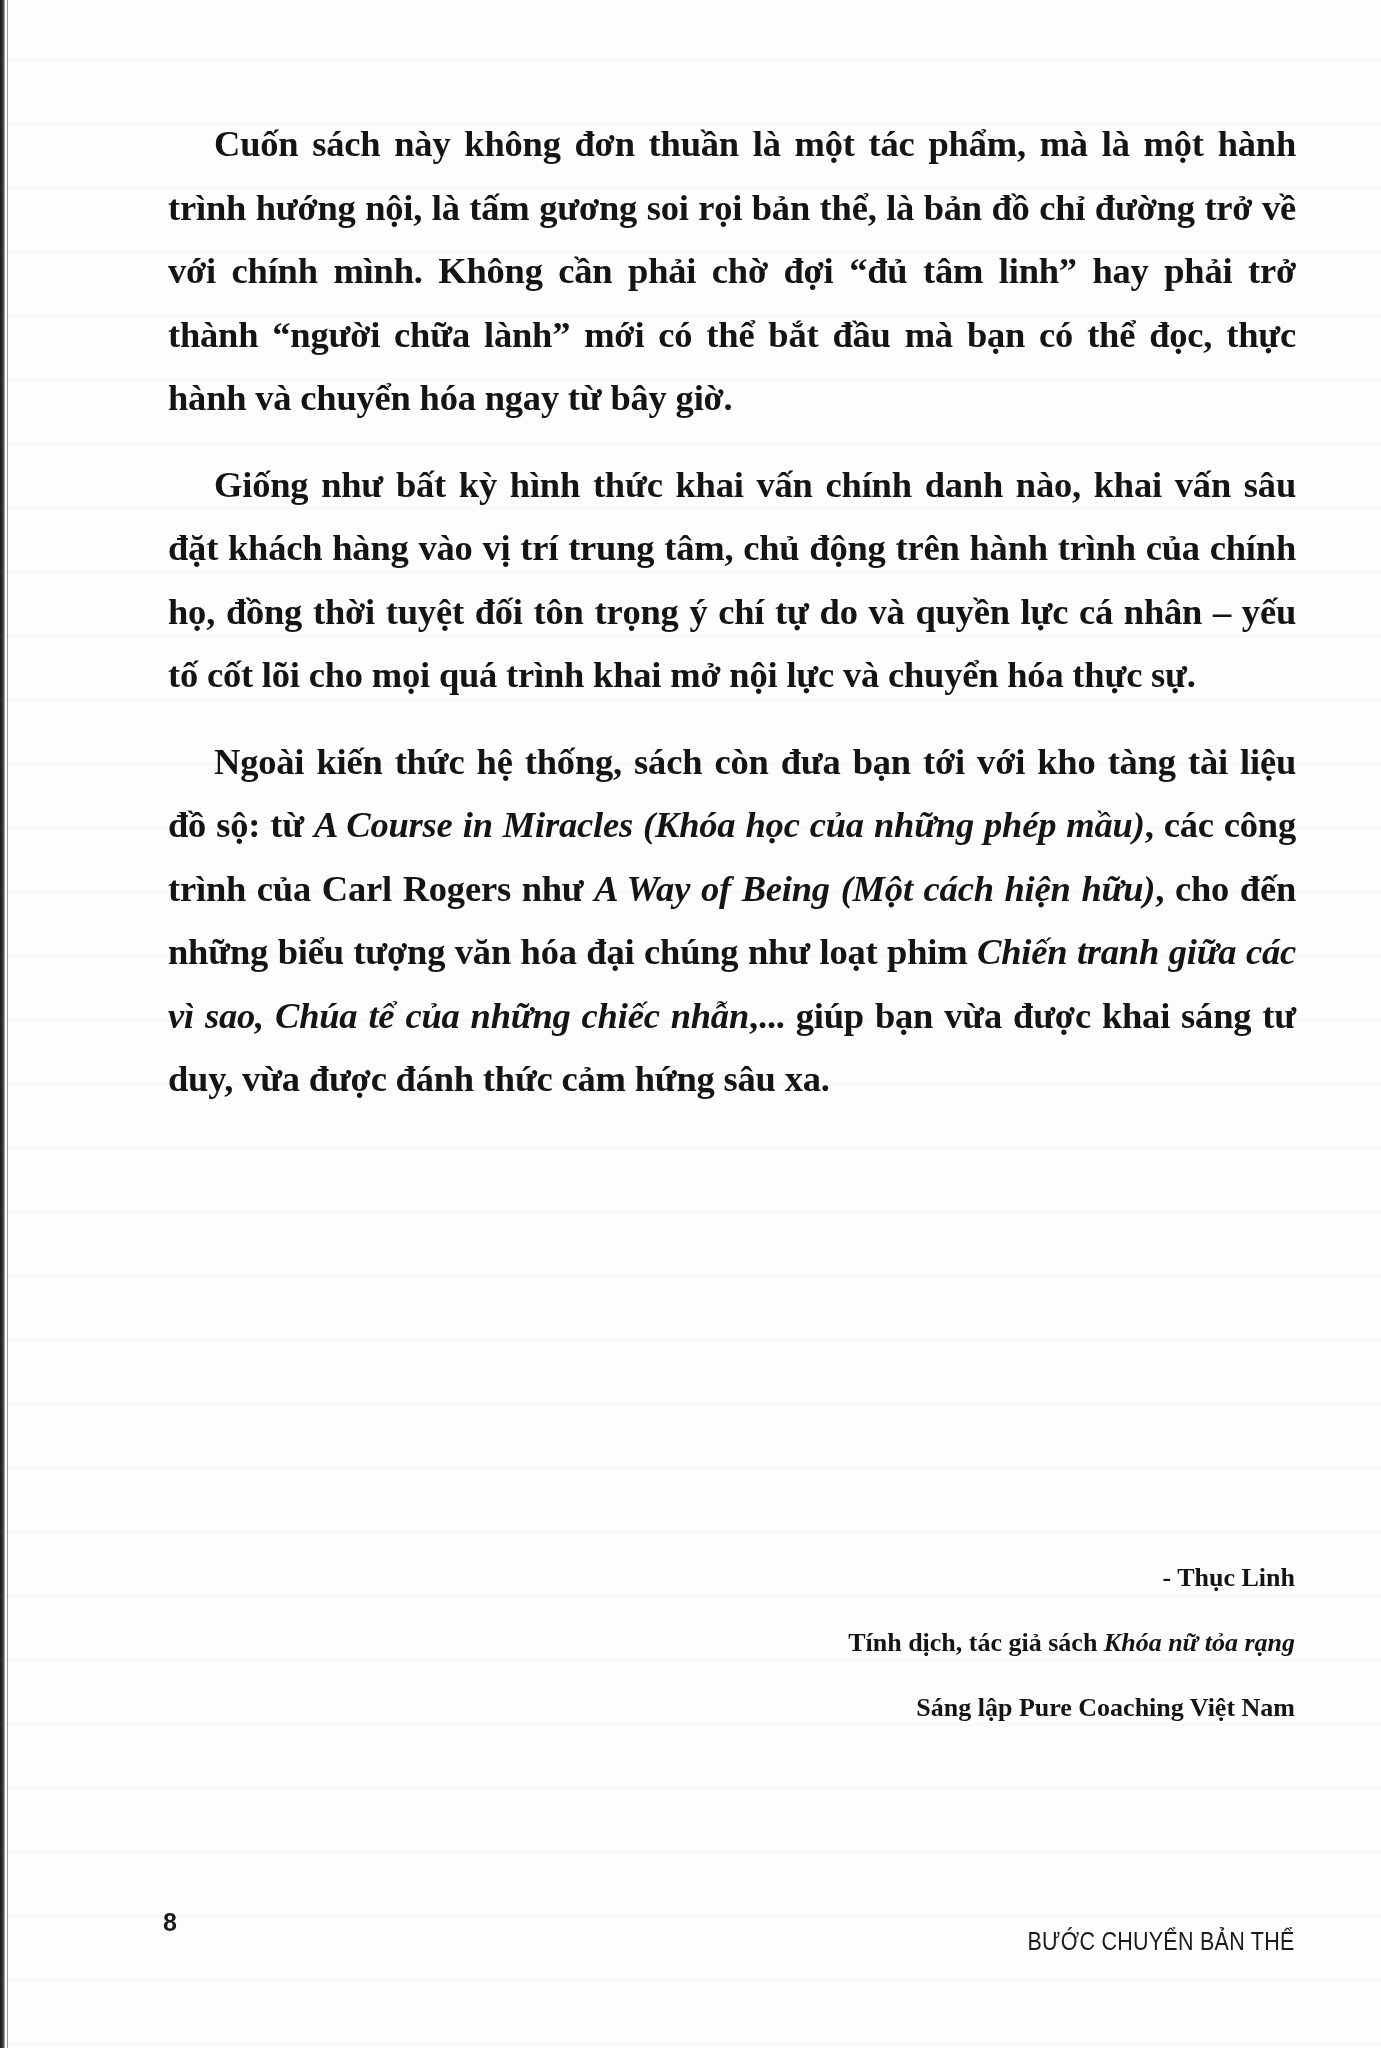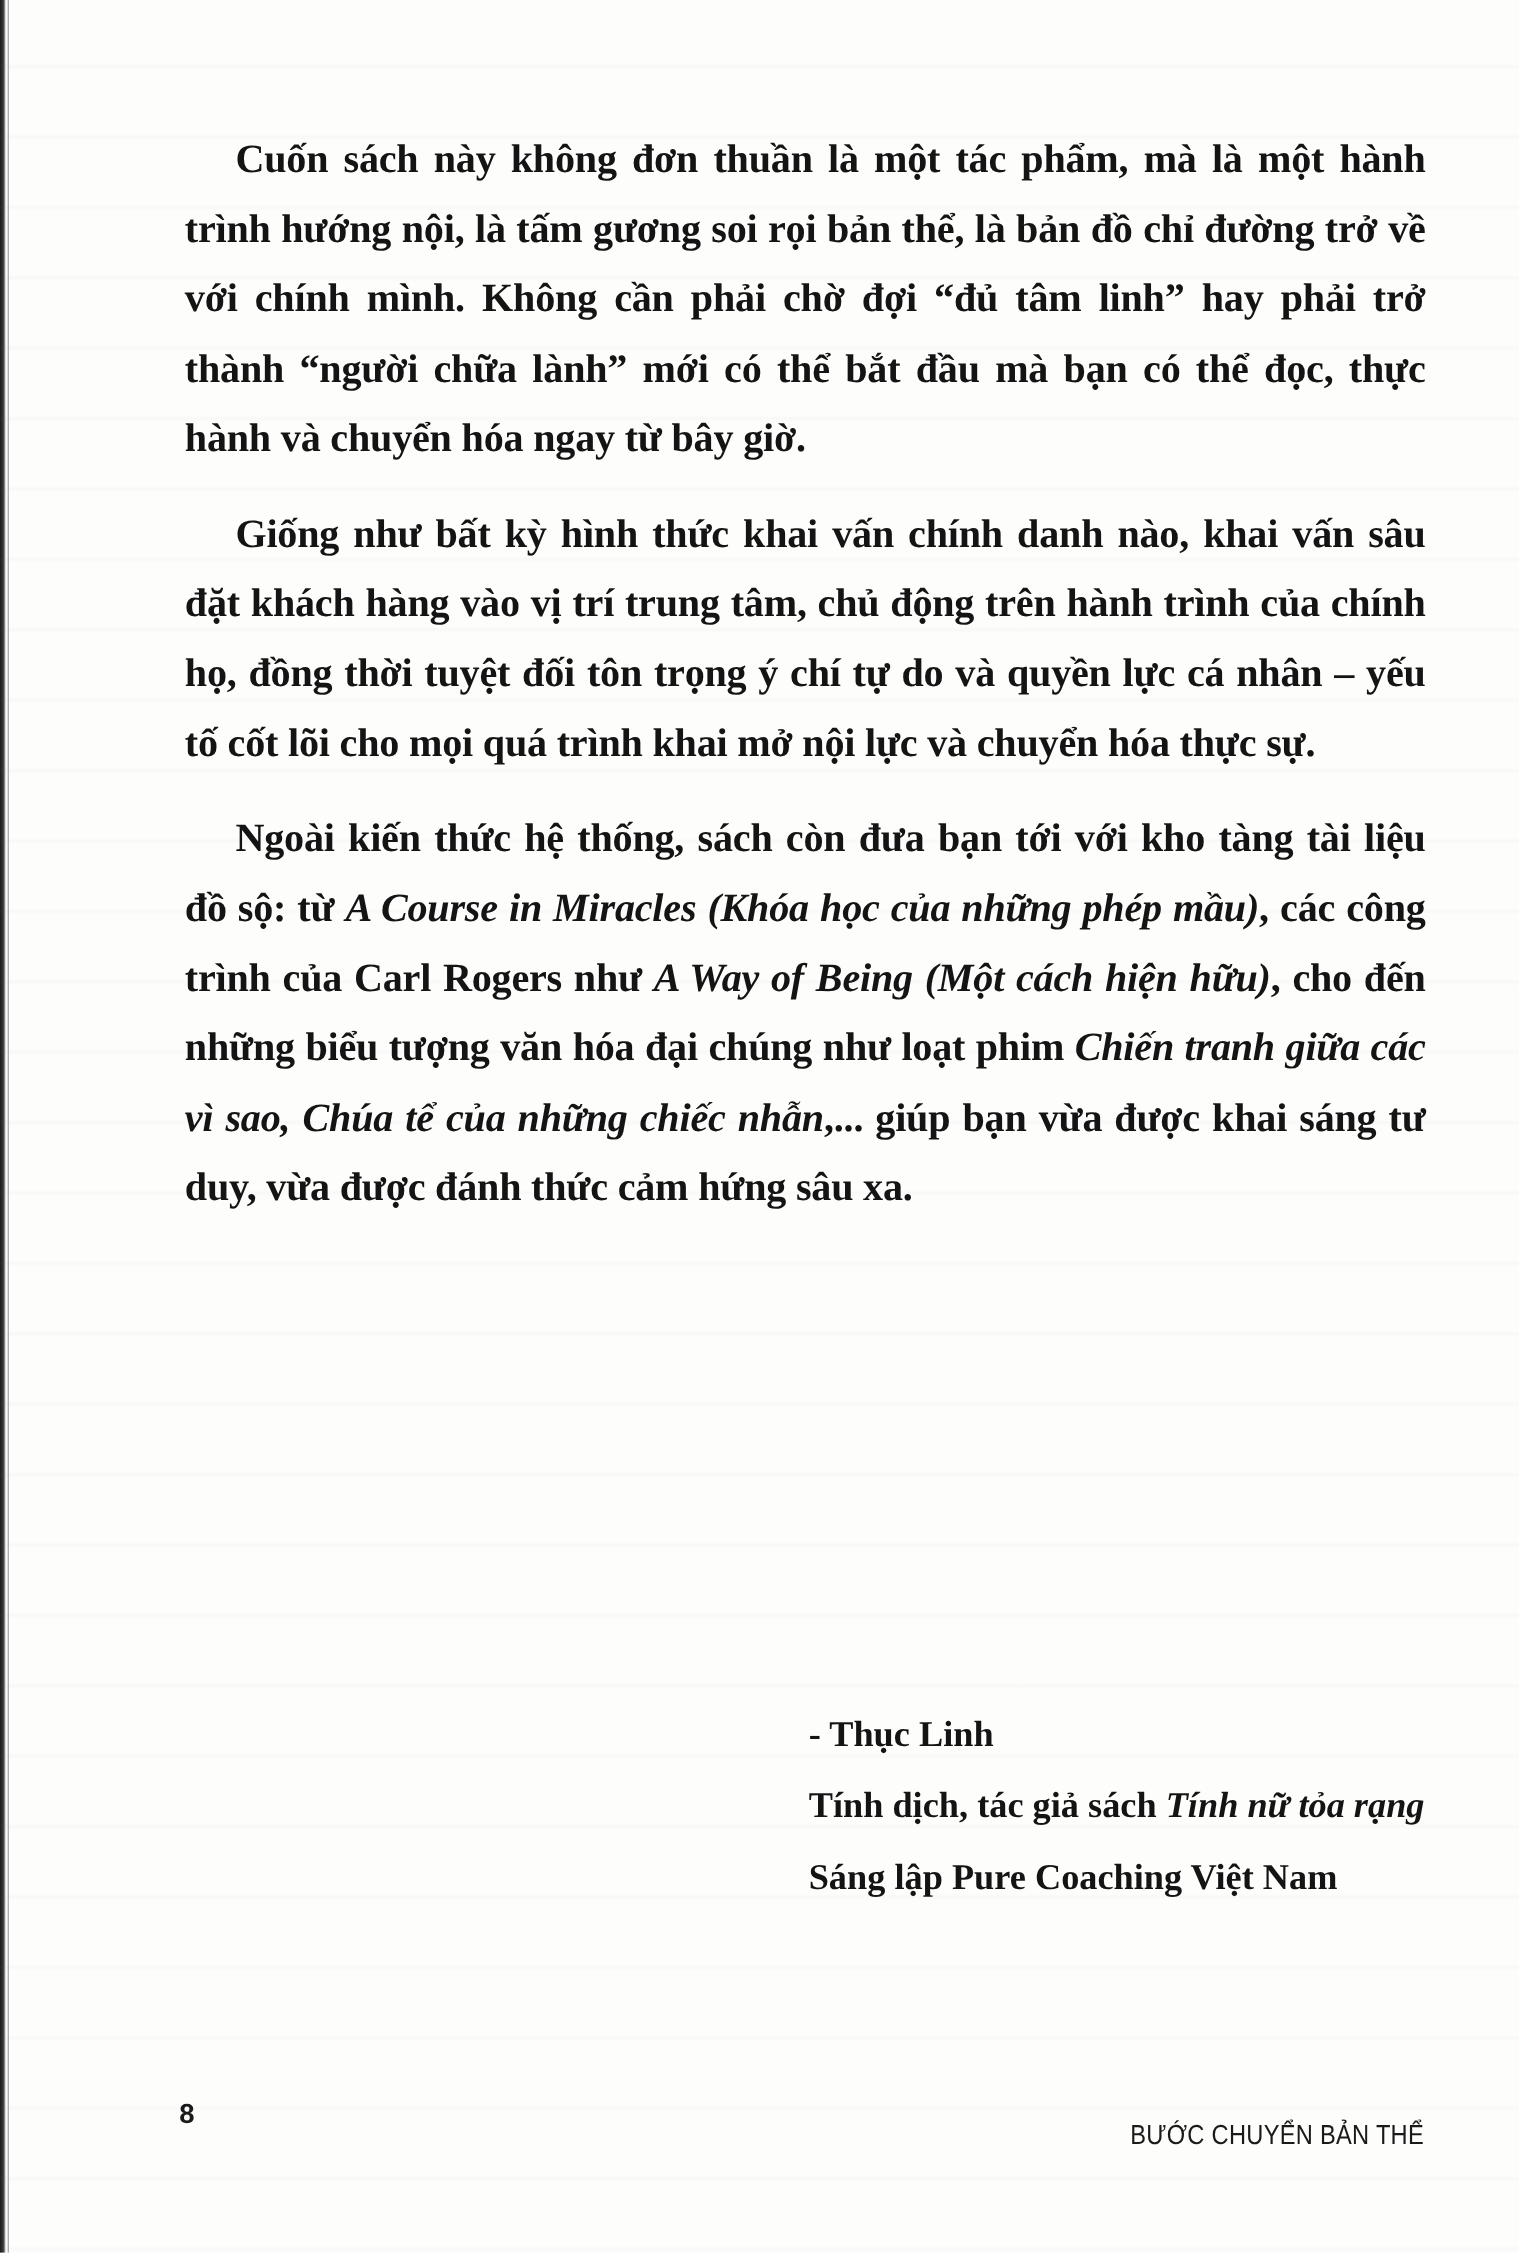--- a/index.html
+++ b/index.html
@@ -54,22 +54,22 @@
       text-align: justify;
       text-align-last: left;
       text-indent: 46px;
     }
     .para i, .para em, .sig em {
     }
     .signature {
       position: absolute;
       right: 86px;
       top: 1545px;
-      text-align: left;
-      font-size: 33px;
+      text-align: right;
+      font-size: 26px;
       line-height: 65px;
       font-weight: 600;
       font-family: "Liberation Serif", "DejaVu Serif", serif;
       color: #141414;
     }
     .sig-name {
       font-weight: 700;
     }
     .footer-page-number {
       position: absolute;
@@ -104,18 +104,18 @@
     <span>Cuốn sách này không đơn thuần là một tác phẩm, mà là một hành trình hướng nội, là tấm gương soi rọi bản thể, là bản đồ chỉ đường trở về với chính mình. Không cần phải chờ đợi “đủ tâm linh” hay phải trở thành “người chữa lành” mới có thể bắt đầu mà bạn có thể đọc, thực hành và chuyển hóa ngay từ bây giờ.</span>
   </p>
   <p class="para">
     <span>Giống như bất kỳ hình thức khai vấn chính danh nào, khai vấn sâu đặt khách hàng vào vị trí trung tâm, chủ động trên hành trình của chính họ, đồng thời tuyệt đối tôn trọng ý chí tự do và quyền lực cá nhân – yếu tố cốt lõi cho mọi quá trình khai mở nội lực và chuyển hóa thực sự.</span>
   </p>
   <p class="para"><span>Ngoài kiến thức hệ thống, sách còn đưa bạn tới với kho tàng tài liệu đồ sộ: từ </span><em>A Course in Miracles (Khóa học của những phép mầu)</em><span>, các công trình của Carl Rogers như </span><em>A Way of Being (Một cách hiện hữu)</em><span>, cho đến những biểu tượng văn hóa đại chúng như loạt phim </span><em>Chiến tranh giữa các vì sao, Chúa tể của những chiếc nhẫn</em><span>,... giúp bạn vừa được khai sáng tư duy, vừa được đánh thức cảm hứng sâu xa.</span></p>
 </div>
 
 <div class="signature">
   <div class="sig-name">- Thục Linh</div>
-  <div class="sig"><span>Tính dịch, tác giả sách </span><em>Tính nữ tỏa rạng</em></div>
+  <div class="sig"><span>Tính dịch, tác giả sách </span><em>Khóa nữ tỏa rạng</em></div>
   <div>Sáng lập Pure Coaching Việt Nam</div>
 </div>
 
 <div class="footer-page-number">8</div>
 <div class="footer-title">BƯỚC CHUYỂN BẢN THỂ</div>
 
 </body></html>

